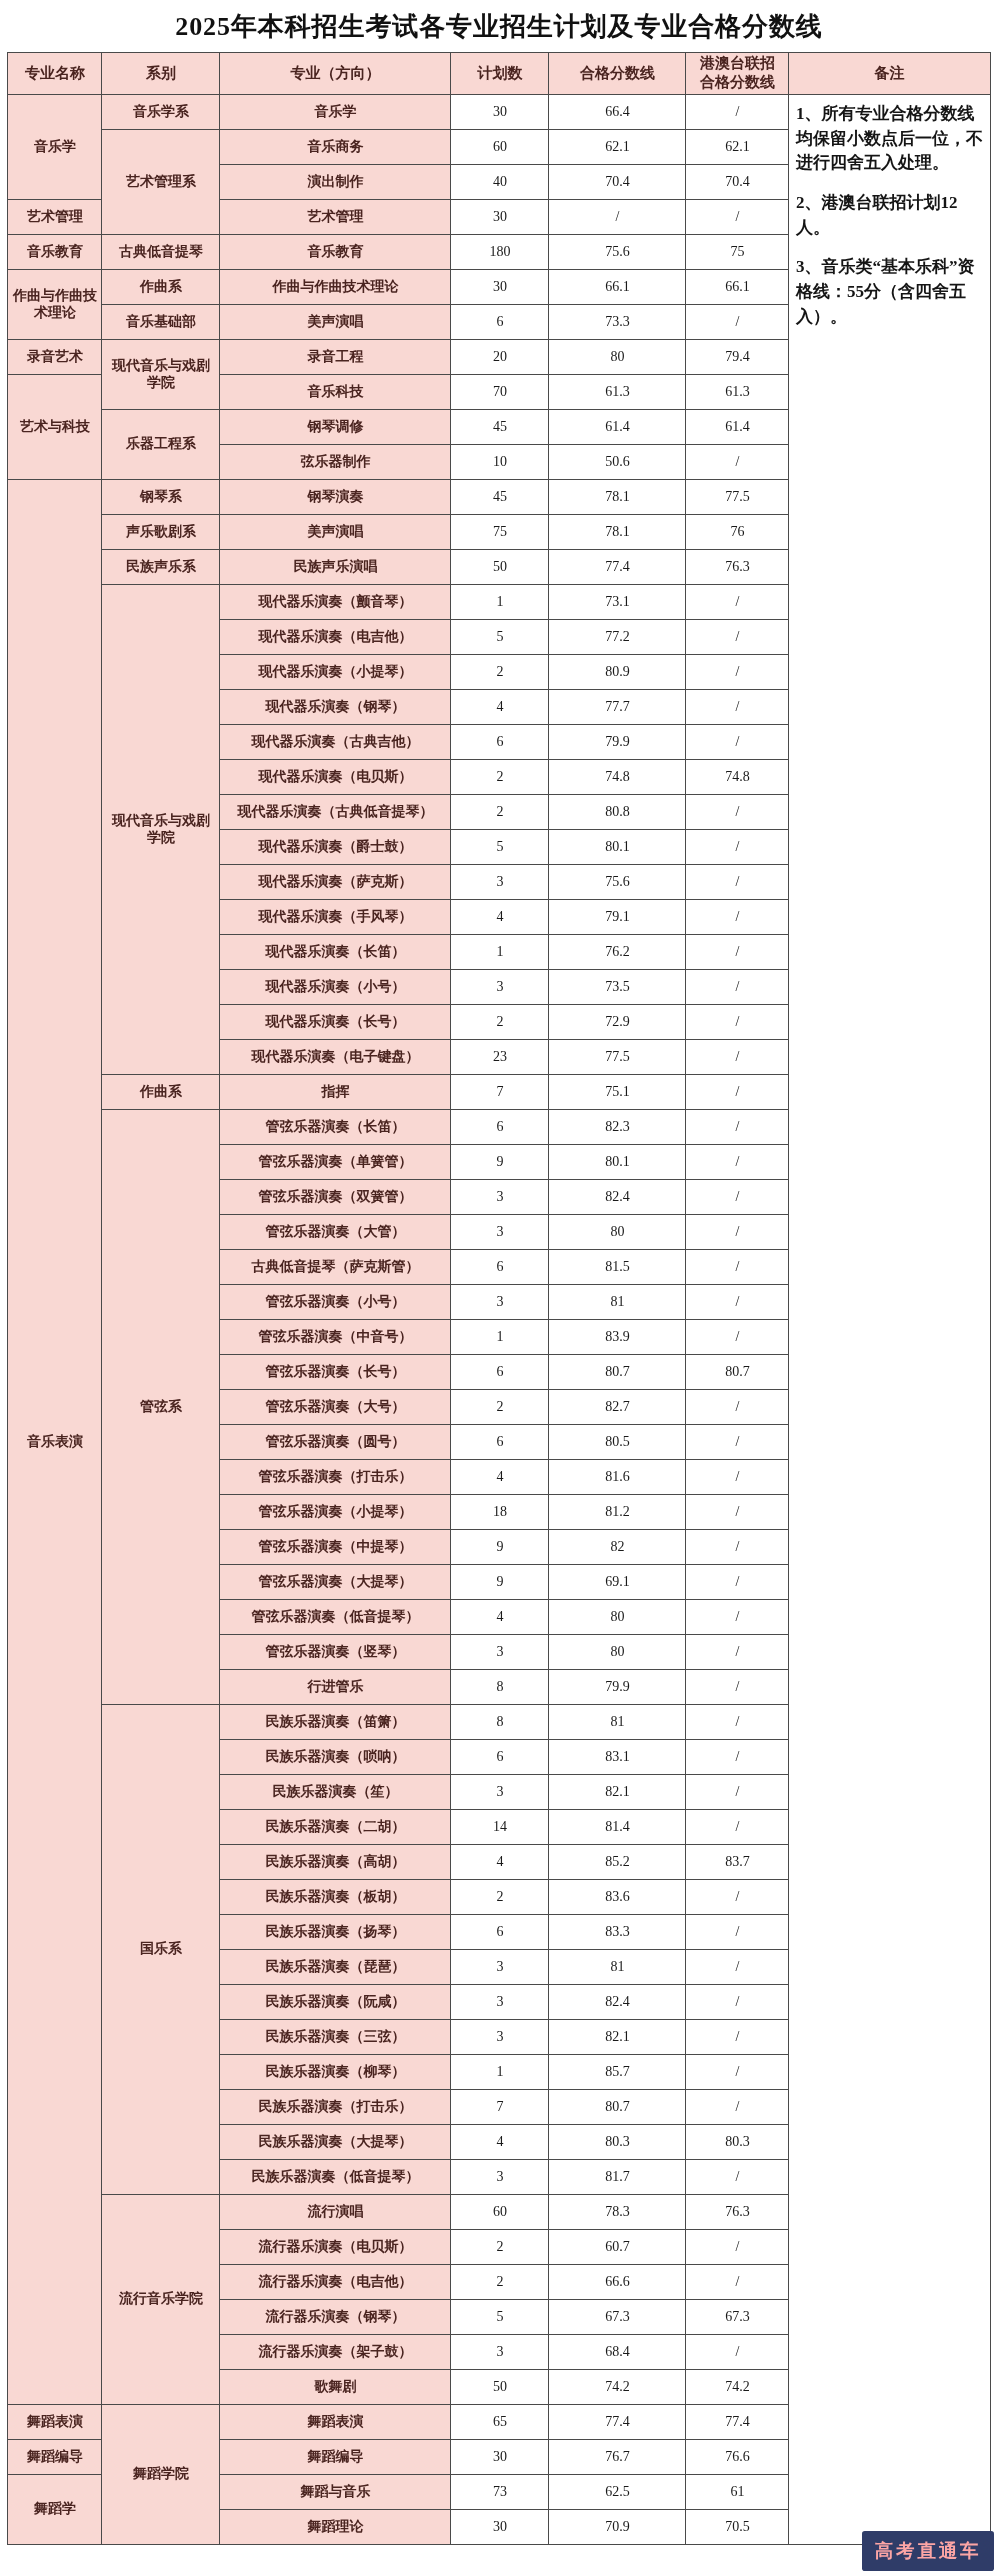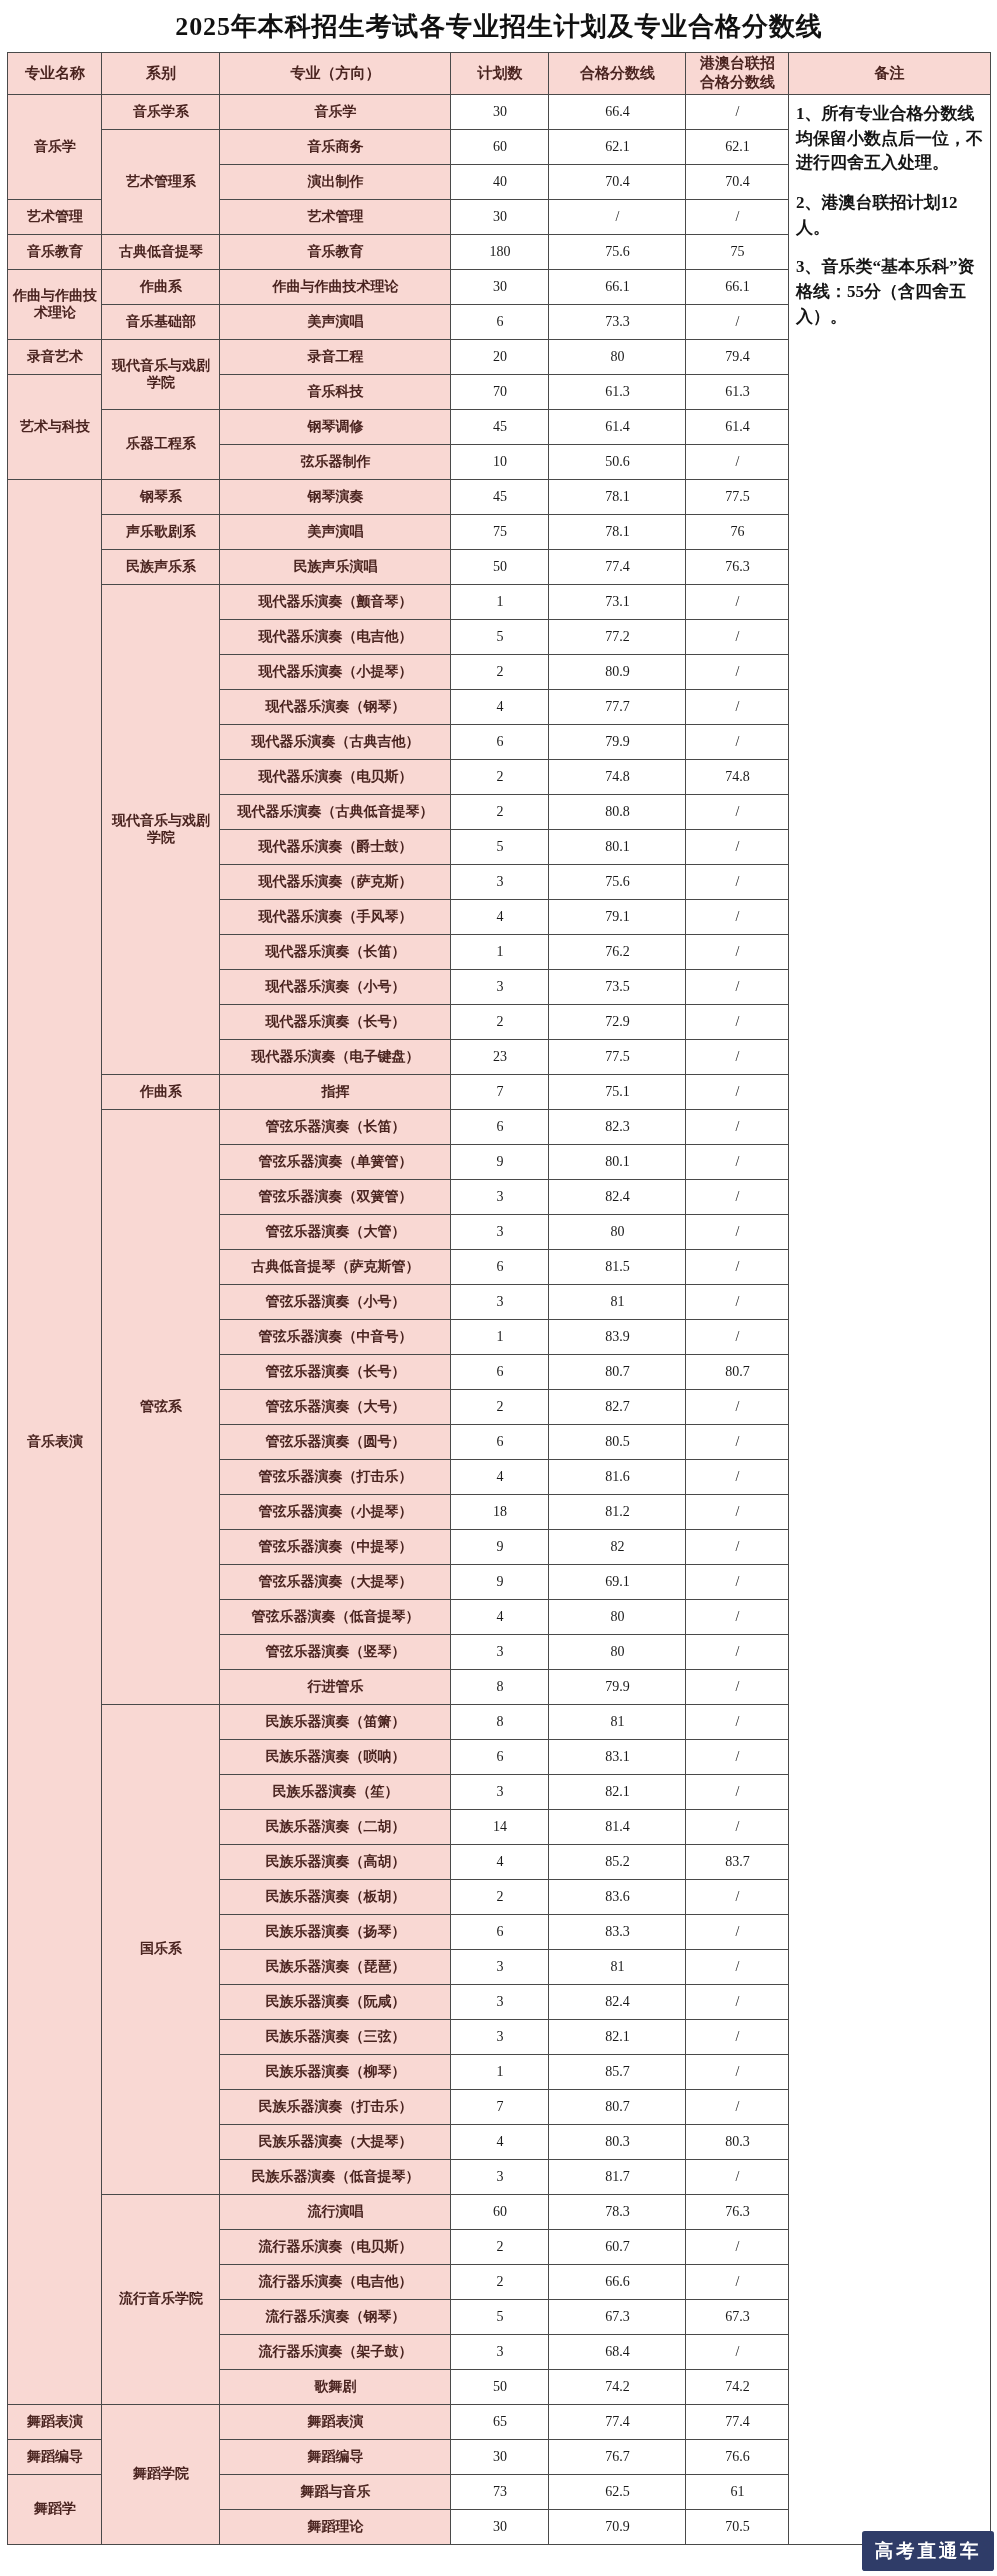--- a/index.html
+++ b/index.html
@@ -73,21 +73,21 @@
     color:#151515;
     font-size:17px;
     line-height:1.45;
   }
   td.remarks p{margin:0 0 15px 0;}
   .watermark{
     position:absolute;
     right:3.7px;
     bottom:5.5px;
     background:var(--navy);
-    color:#ffffff;
+    color:#fca5a5;
     font-family:"Liberation Sans","DejaVu Sans",sans-serif;
     font-size:18.5px;
     font-weight:bold;
     letter-spacing:2.8px;
     padding:7.4px 13px;
     border-radius:2.8px;
   }
 </style>
 </head>
 <body>

